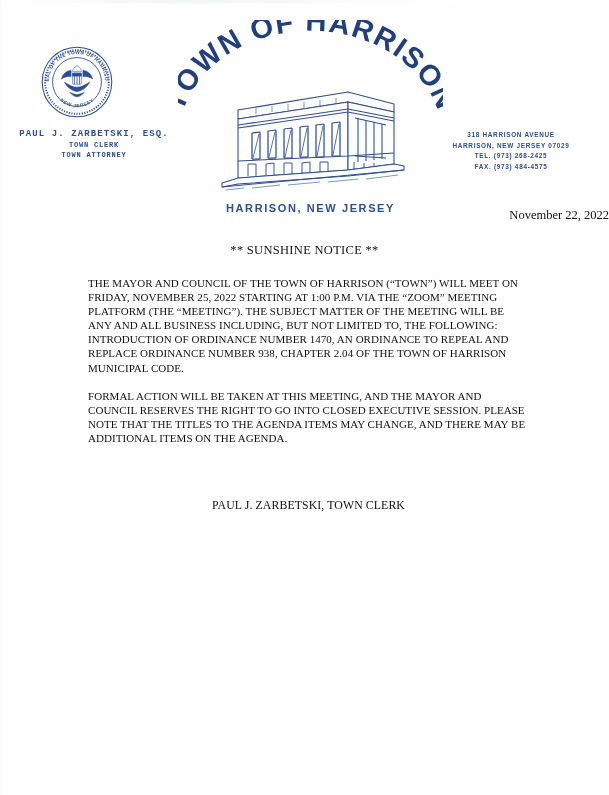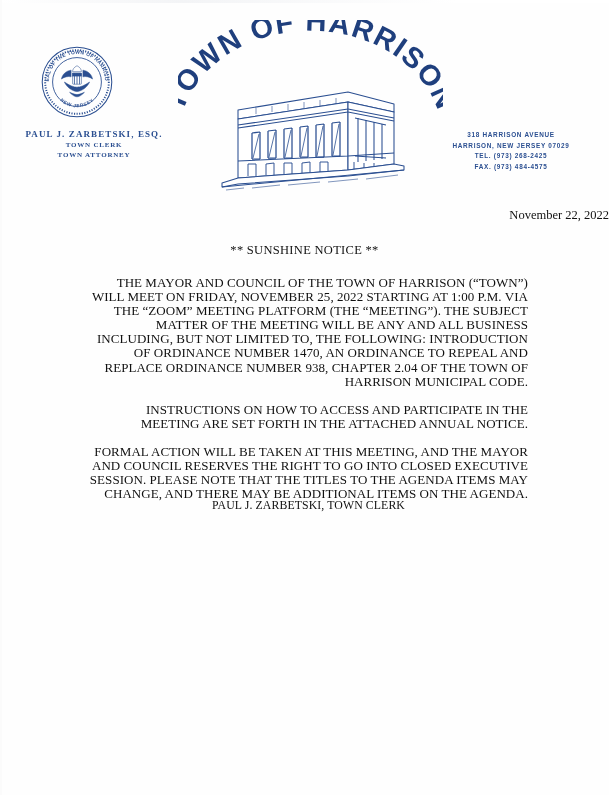--- a/index.html
+++ b/index.html
@@ -40,21 +40,21 @@
     height: 74px;
   }
 
   .lh-left {
     position: absolute;
     left: 14px;
     top: 129px;
     width: 160px;
     text-align: center;
     color: #2b4f91;
-    font-family: Liberation Serif, serif;
+    font-family: Liberation Mono, monospace;
     letter-spacing: 0.6px;
   }
   .lh-left .name {
     font-size: 9px;
     font-weight: bold;
     letter-spacing: 1.1px;
     white-space: nowrap;
   }
   .lh-left .role {
     font-size: 7px;
@@ -137,23 +137,23 @@
   }
 
   .body-block {
     position: absolute;
     left: 88px;
     top: 276px;
     width: 440px;
   }
 
   .para {
-    font-size: 13px;
+    font-size: 11px;
     line-height: 14.1px;
-    text-align: right;
+    text-align: left;
     margin: 0 0 14px 0;
     letter-spacing: 0.05px;
   }
   .para:last-child { margin-bottom: 8px; }
 
   .signature {
     position: absolute;
     left: 212px;
     top: 498px;
     font-size: 11.8px;
@@ -289,28 +289,28 @@
               <path d="M18,112 L36,110 M44,110 L72,107 M80,107 L112,104 M120,104 L150,101 M158,101 L190,97"></path>
             </g>
 
             <g stroke-width="0.6">
               <path d="M48,36 L48,30 M64,34 L64,28 M80,32 L80,26 M96,30 L96,24 M112,28 L112,22 M128,26 L128,20"></path>
             </g>
           </g>
         </svg>
       </div>
 
+      <div class="city-line">HARRISON, NEW JERSEY</div>
     </div>
   </div>
 
   <div class="doc-date">November 22, 2022</div>
 
   <div class="doc-subject">** SUNSHINE NOTICE **</div>
 
   <div class="body-block">
     <p class="para">THE MAYOR AND COUNCIL OF THE TOWN OF HARRISON (“TOWN”) WILL MEET ON FRIDAY, NOVEMBER 25, 2022 STARTING AT 1:00 P.M. VIA THE “ZOOM” MEETING PLATFORM (THE “MEETING”).  THE SUBJECT MATTER OF THE MEETING WILL BE ANY AND ALL BUSINESS INCLUDING, BUT NOT LIMITED TO, THE FOLLOWING: INTRODUCTION OF ORDINANCE NUMBER 1470, AN ORDINANCE TO REPEAL AND REPLACE ORDINANCE NUMBER 938, CHAPTER 2.04 OF THE TOWN OF HARRISON MUNICIPAL CODE.</p>
-    <p class="para">INSTRUCTIONS ON HOW TO ACCESS AND PARTICIPATE IN THE MEETING ARE SET FORTH IN THE ATTACHED ANNUAL NOTICE.</p>
     <p class="para">FORMAL ACTION WILL BE TAKEN AT THIS MEETING, AND THE MAYOR AND COUNCIL RESERVES THE RIGHT TO GO INTO CLOSED EXECUTIVE SESSION. PLEASE NOTE THAT THE TITLES TO THE AGENDA ITEMS MAY CHANGE, AND THERE MAY BE ADDITIONAL ITEMS ON THE AGENDA.</p>
   </div>
 
   <div class="signature">PAUL J. ZARBETSKI, TOWN CLERK</div>
 
 </div>
 
 </body></html>

